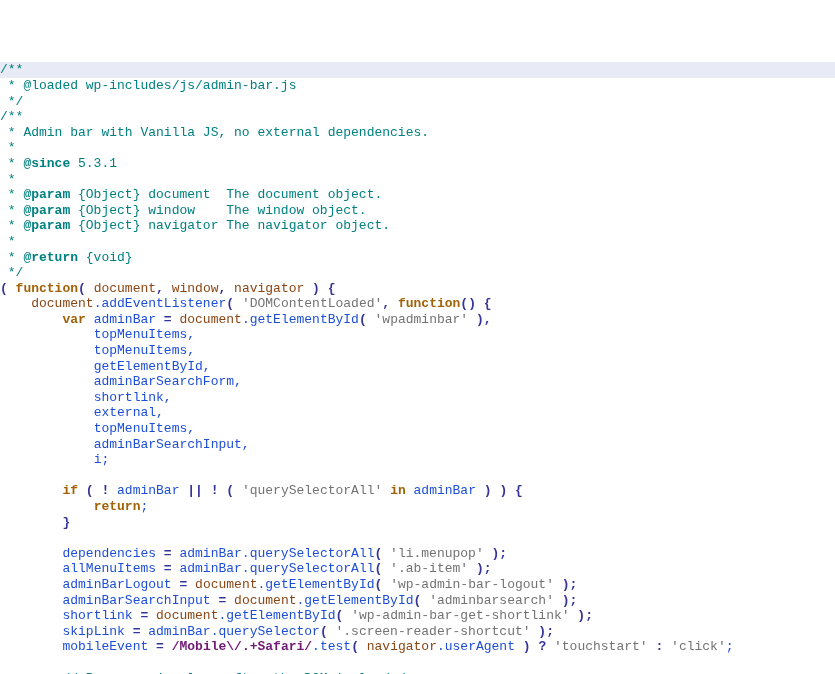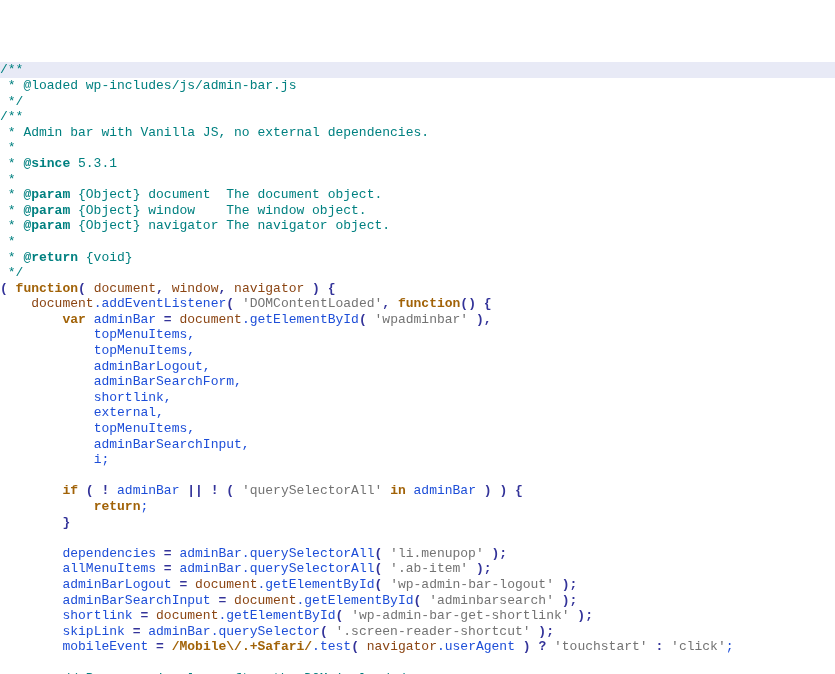--- a/index.html
+++ b/index.html
@@ -20,21 +20,21 @@
     display: block;
   }
   .c-comment { color: #008080; }
   .c-tag { color: #008080; font-weight: bold; }
   .c-keyword { color: #a16207; font-weight: bold; }
   .c-paren { color: #333399; font-weight: bold; }
   .c-ident { color: #1d4ed8; }
   .c-op { color: #333399; font-weight: bold; }
   .c-string { color: #737373; }
   .c-builtin { color: #8b4513; font-weight: normal; }
-  .c-regex { color: #a16207; font-weight: bold; }
+  .c-regex { color: #701a75; font-weight: bold; }
 </style>
 </head>
 <body>
 
 
 
 <div class="code-container" id="code-root"><span class="hl-line"><span class="c-comment">/**</span>
 </span><span><span class="c-comment"> * @loaded wp-includes/js/admin-bar.js</span>
 </span><span><span class="c-comment"> */</span>
 </span><span><span class="c-comment">/**</span>
@@ -46,21 +46,21 @@
 </span><span><span class="c-comment"> * </span><span class="c-tag">@param</span><span class="c-comment"> {Object} window    The window object.</span>
 </span><span><span class="c-comment"> * </span><span class="c-tag">@param</span><span class="c-comment"> {Object} navigator The navigator object.</span>
 </span><span><span class="c-comment"> *</span>
 </span><span><span class="c-comment"> * </span><span class="c-tag">@return</span><span class="c-comment"> {void}</span>
 </span><span><span class="c-comment"> */</span>
 </span><span><span class="c-paren">( </span><span class="c-keyword">function</span><span class="c-paren">( </span><span class="c-builtin">document</span><span class="c-paren">, </span><span class="c-builtin">window</span><span class="c-paren">, </span><span class="c-builtin">navigator</span><span class="c-paren"> ) {</span>
 </span><span>    <span class="c-builtin">document</span><span class="c-ident">.addEventListener</span><span class="c-paren">( </span><span class="c-string">'DOMContentLoaded'</span><span class="c-paren">, </span><span class="c-keyword">function</span><span class="c-paren">() {</span>
 </span><span>        <span class="c-keyword">var</span><span class="c-ident"> adminBar </span><span class="c-op">=</span><span class="c-ident"> </span><span class="c-builtin">document</span><span class="c-ident">.getElementById</span><span class="c-paren">( </span><span class="c-string">'wpadminbar'</span><span class="c-paren"> ),</span>
 </span><span>            <span class="c-ident">topMenuItems,</span>
 </span><span>            <span class="c-ident">topMenuItems,</span>
-</span><span>            <span class="c-ident">adminBarLogout,</span>
+</span><span>            <span class="c-ident">getElementById,</span>
 </span><span>            <span class="c-ident">adminBarSearchForm,</span>
 </span><span>            <span class="c-ident">shortlink,</span>
 </span><span>            <span class="c-ident">external,</span>
 </span><span>            <span class="c-ident">topMenuItems,</span>
 </span><span>            <span class="c-ident">adminBarSearchInput,</span>
 </span><span>            <span class="c-ident">i;</span>
 </span><span><span class="c-ident"></span>
 </span><span>        <span class="c-keyword">if</span><span class="c-paren"> ( </span><span class="c-op">!</span><span class="c-ident"> adminBar </span><span class="c-op">||</span><span class="c-ident"> </span><span class="c-op">!</span><span class="c-paren"> ( </span><span class="c-string">'querySelectorAll'</span><span class="c-ident"> </span><span class="c-keyword">in</span><span class="c-ident"> adminBar </span><span class="c-paren">) ) {</span>
 </span><span>            <span class="c-keyword">return</span><span class="c-ident">;</span>
 </span><span>        <span class="c-paren">}</span>

